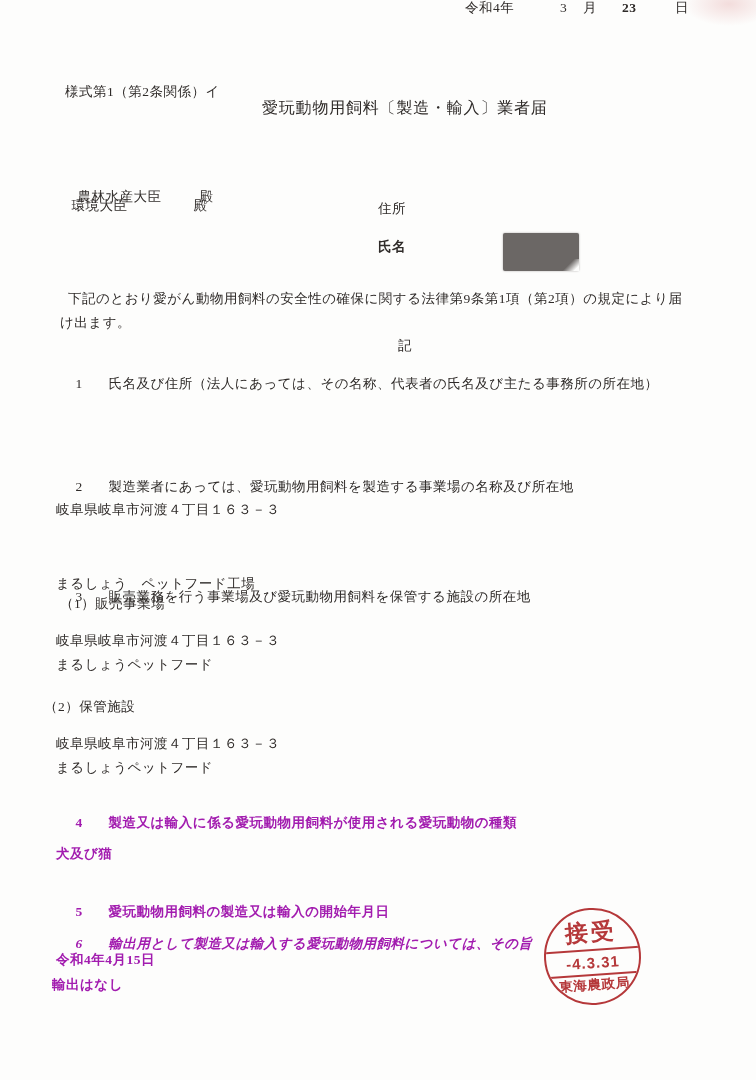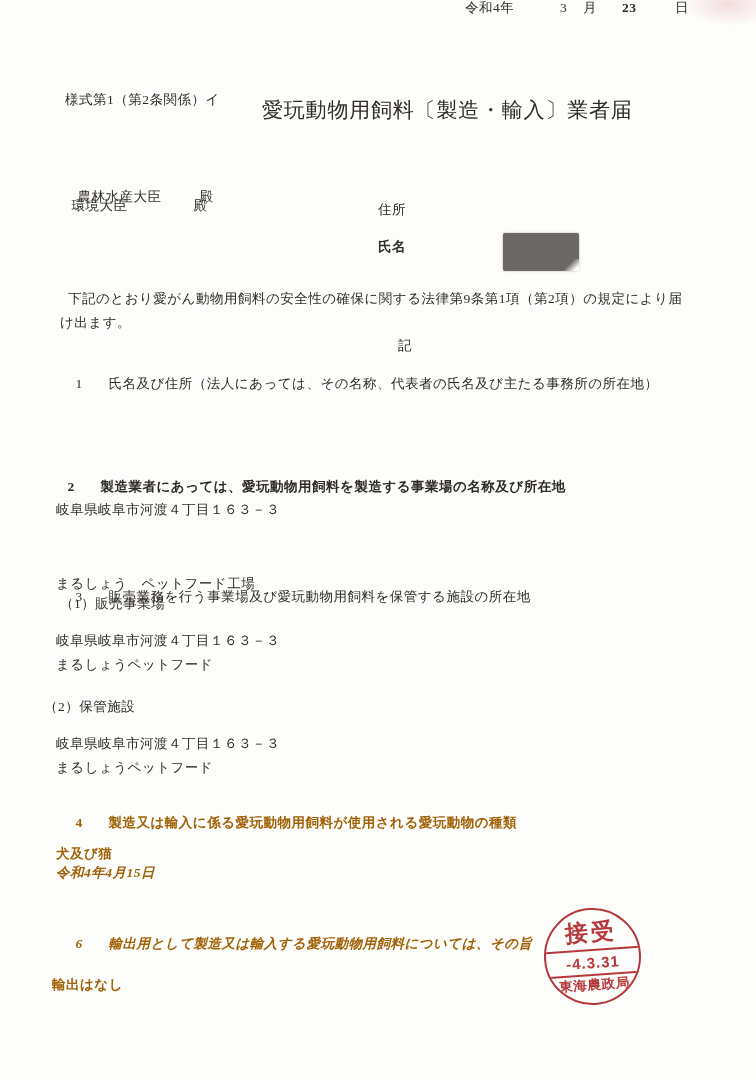--- a/index.html
+++ b/index.html
@@ -15,70 +15,70 @@
   
   .paper::after {
     content:""; position:absolute; right:-18px; top:-18px; width:90px; height:44px;
     background:radial-gradient(closest-side, rgba(224,160,160,0.35), rgba(224,160,160,0));
     pointer-events:none;
   }
   .line {
     position:absolute; font-size:13.5px; letter-spacing:0.5px;
     white-space:pre; line-height:1.2;
   }
-  .b { font-weight:bold; color:#a16207; }
+  .b { font-weight:bold; color:#a21caf; }
   .num { display:inline-block; width:33px; }
 
-  #form-code   { left:65px;  top:92px;  }
-  #doc-title   { left:262px; top:98px;  font-size:21px; letter-spacing:0.8px; }
+  #form-code   { left:65px;  top:84px;  }
+  #doc-title   { left:262px; top:98px;  font-size:16px; letter-spacing:0.8px; }
 
   #date-line   { left:0; top:136px; width:696px; height:20px; }
   #date-line span { position:absolute; top:0; }
   #date-era    { left:465px; }
   #date-month  { left:560px; }
   #date-month-u{ left:583px; }
   #date-day    { left:622px;font-weight:bold; }
   #date-day-u  { left:675px; }
 
   #recipient-1 { left:62px; top:173px; }
   #recipient-2 { left:56px; top:182px;font-family:Liberation Serif, serif; }
   .recipient-name { display:inline-block; width:122px; }
 
-  #address-label { left:378px; top:202px; }
+  #address-label { left:378px; top:202px;font-family:Liberation Mono, monospace; }
   #name-label    { left:378px; top:239px;font-weight:bold; }
 
   #redaction-box {
     position:absolute; left:503px; top:233px; width:76px; height:38px;
     background:#6b6765; border-radius:2px;
     box-shadow:0 0 2px rgba(107,103,101,0.6);
   }
   #redaction-box::after {
     content:""; position:absolute; right:0; bottom:0; width:16px; height:12px;
     background:linear-gradient(315deg, #fdfdfc 18%, rgba(253,253,252,0) 60%);
   }
 
   #intro-1 { left:68px; top:291px; }
   #intro-2 { left:60px; top:315px; }
   #ki-marker { left:398px; top:338px; }
 
   #item1-heading { left:60px; top:360px; }
-  #item2-heading { left:52px; top:463px;font-weight:bold; }
+  #item2-heading { left:60px; top:463px; }
   #item2-address { left:56px; top:502px; }
   #item2-name    { left:56px; top:540px;margin-top:36px; }
   #item3-heading { left:60px; top:573px; }
   #item3-sub1    { left:60px; top:596px; }
   #item3-sub1-address { left:56px; top:633px; }
   #item3-sub1-name    { left:56px; top:657px; }
   #item3-sub2    { left:44px; top:699px; }
   #item3-sub2-address { left:56px; top:736px; }
   #item3-sub2-name    { left:56px; top:760px; }
   #item4-heading { left:60px; top:799px; }
   #item4-answer  { left:56px; top:846px; }
   #item5-heading { left:60px; top:888px; }
-  #item5-answer  { left:56px; top:865px;font-style:italic; }
+  #item5-answer  { left:56px; top:952px; }
   #item6-heading { left:60px; top:920px;font-style:italic; }
   #item6-answer  { left:52px; top:977px; }
 
   
   #stamp {
     position:absolute; left:544px; top:908px; width:97px; height:97px;
     transform:rotate(-4deg); color:#b5383a;
   }
   #stamp .circle {
     position:absolute; inset:0; border:2.5px solid currentColor; border-radius:50%;
@@ -154,20 +154,23 @@
   <div class="line" id="item3-sub1-name">まるしょうペットフード</div>
   <div class="line" id="item3-sub2">（2）保管施設</div>
   <div class="line" id="item3-sub2-address">岐阜県岐阜市河渡４丁目１６３－３</div>
   <div class="line" id="item3-sub2-name">まるしょうペットフード</div>
 
   <div class="line b" id="item4-heading">
     <span class="num">4</span><span>製造又は輸入に係る愛玩動物用飼料が使用される愛玩動物の種類</span>
   </div>
   <div class="line b" id="item4-answer">犬及び猫</div>
 
+  <div class="line b" id="item5-heading">
+    <span class="num">5</span><span>愛玩動物用飼料の製造又は輸入の開始年月日</span>
+  </div>
   <div class="line b" id="item5-answer">令和4年4月15日</div>
 
   <div class="line b" id="item6-heading">
     <span class="num">6</span><span>輸出用として製造又は輸入する愛玩動物用飼料については、その旨</span>
   </div>
   <div class="line b" id="item6-answer">輸出はなし</div>
 
   <div id="stamp">
     <div class="circle">
       <div class="stamp-top">接受</div>

